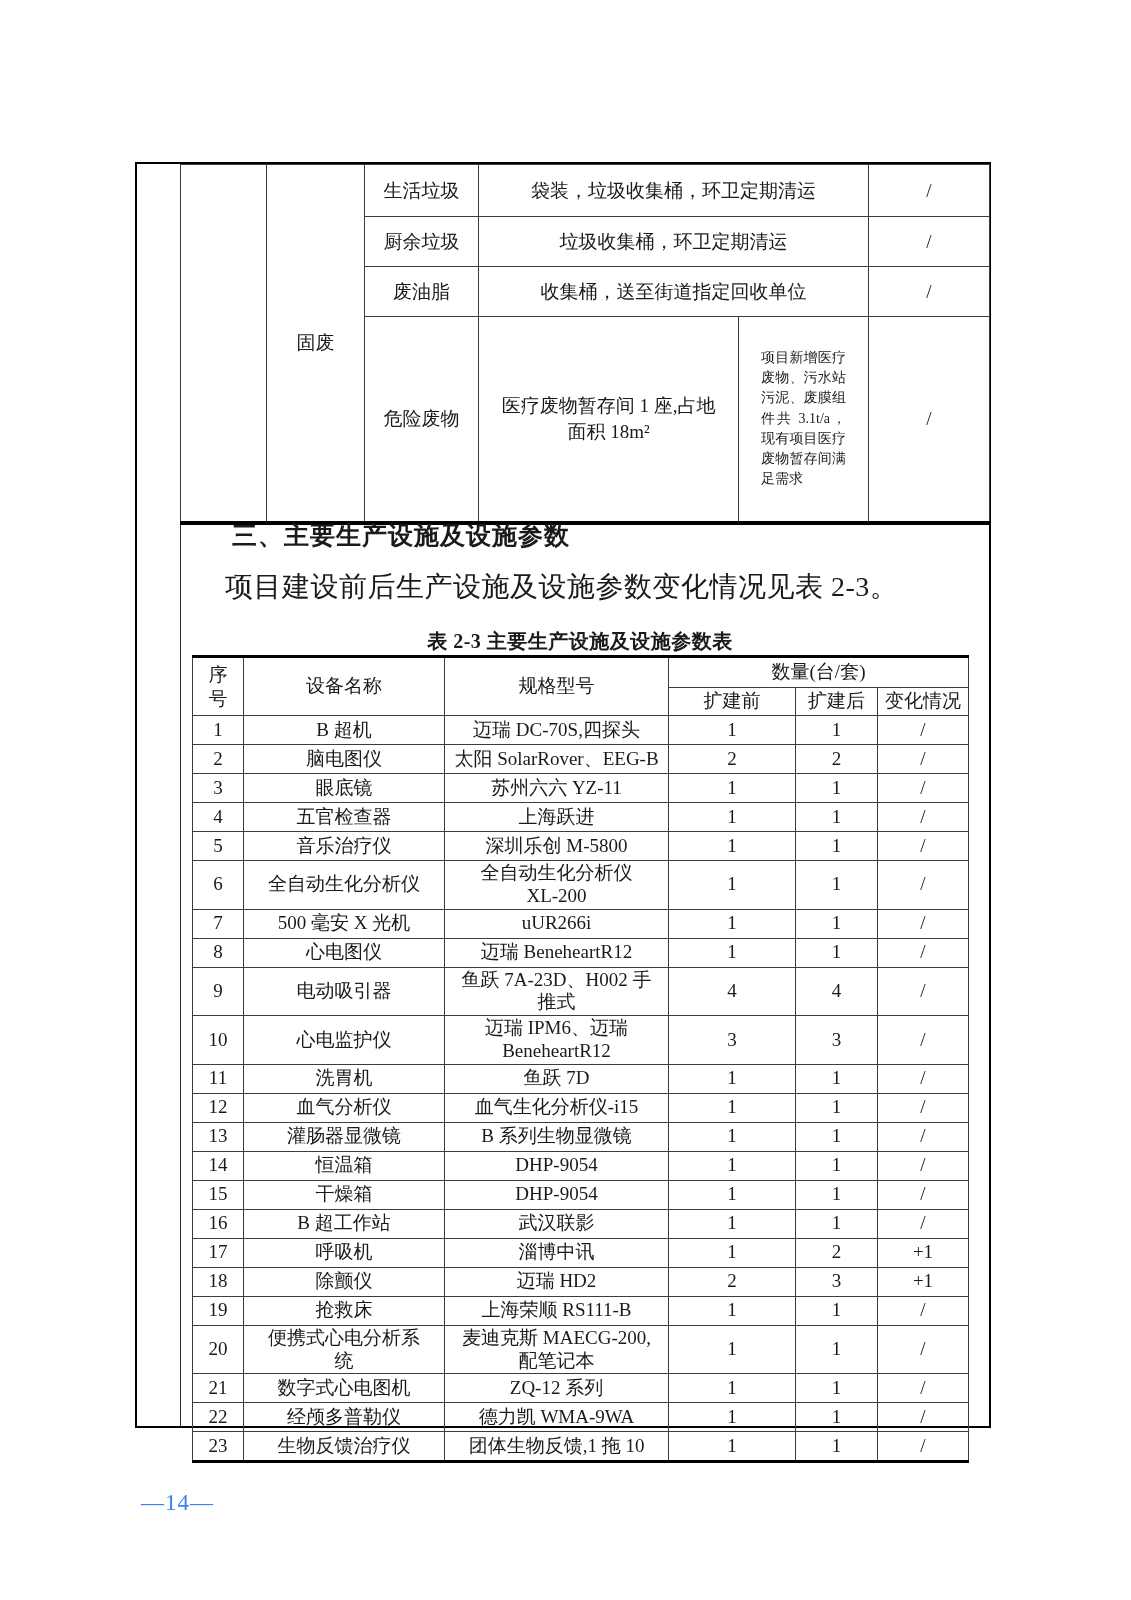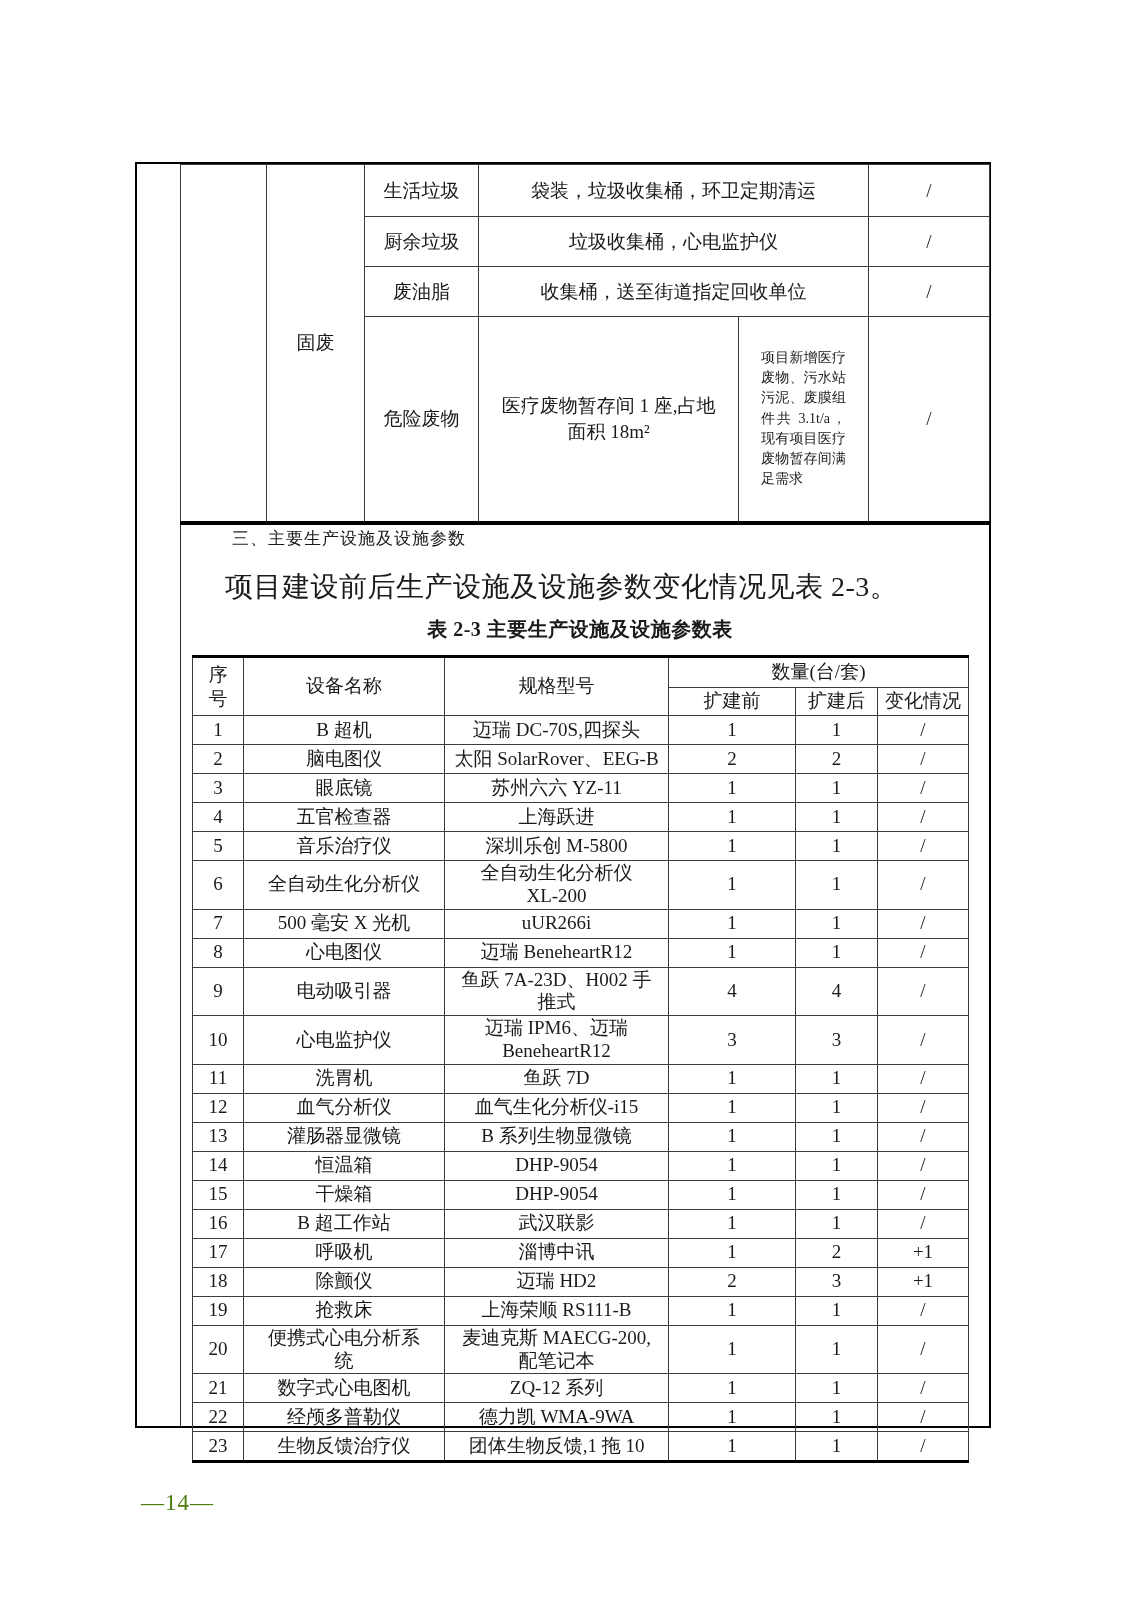--- a/index.html
+++ b/index.html
@@ -35,29 +35,29 @@
     text-align:justify;text-justify:inter-character;
     padding:4px 22px;line-height:1.45;font-size:14px;
   }
   .waste-table .r1{height:52px}
   .waste-table .r2{height:50px}
   .waste-table .r3{height:50px}
   .waste-table .r4{height:206px}
   .pre{white-space:pre-line;margin-left:8px;}
   
   .section-heading{
-    position:absolute;left:95px;top:363px;
-    font-size:17px;font-weight:normal;letter-spacing:1px;
+    position:absolute;left:95px;top:355px;
+    font-size:25px;font-weight:bold;letter-spacing:1px;
   }
   .section-paragraph{
     position:absolute;left:88px;top:404px;
     font-size:28px;letter-spacing:0.5px;
   }
   .table-title{
-    position:absolute;left:55px;top:452px;width:776px;
+    position:absolute;left:55px;top:464px;width:776px;
     text-align:center;font-size:20px;font-weight:bold;letter-spacing:0.5px;
   }
   
   .equipment-table{
     position:absolute;left:55px;top:491px;width:776px;
     border-top:3px solid #000;border-bottom:3px solid #000;
   }
   .equipment-table th,.equipment-table td{
     border:1px solid #3c3c3c;
     font-weight:normal;
@@ -67,21 +67,21 @@
     overflow:hidden;
   }
   .equipment-table thead tr.h1 th{height:27px;}
   .equipment-table thead tr.h2 th{height:25px;}
   .equipment-table tbody td{height:26px;}
   .equipment-table tbody tr.tall td{height:45px;}
   .equipment-table th.idx{line-height:1.25;}
   
   .page-number{
     position:absolute;left:141px;top:1490px;
-    font-size:23px;color:#4d7c0f;letter-spacing:1px;
+    font-size:23px;color:#3b82f6;letter-spacing:1px;
   }
 </style>
 </head>
 <body>
 
 <div class="page">
 
   <div class="outer-frame">
     <div class="gutter-line"></div>
 
@@ -97,21 +97,21 @@
       <tbody>
         <tr class="r1">
           <td rowspan="4"></td>
           <td rowspan="4">固废</td>
           <td>生活垃圾</td>
           <td colspan="2">袋装，垃圾收集桶，环卫定期清运</td>
           <td>/</td>
         </tr>
         <tr class="r2">
           <td>厨余垃圾</td>
-          <td colspan="2">垃圾收集桶，心电监护仪</td>
+          <td colspan="2">垃圾收集桶，环卫定期清运</td>
           <td>/</td>
         </tr>
         <tr class="r3">
           <td>废油脂</td>
           <td colspan="2">收集桶，送至街道指定回收单位</td>
           <td>/</td>
         </tr>
         <tr class="r4">
           <td>危险废物</td>
           <td class="pre">医疗废物暂存间 1 座,占地

